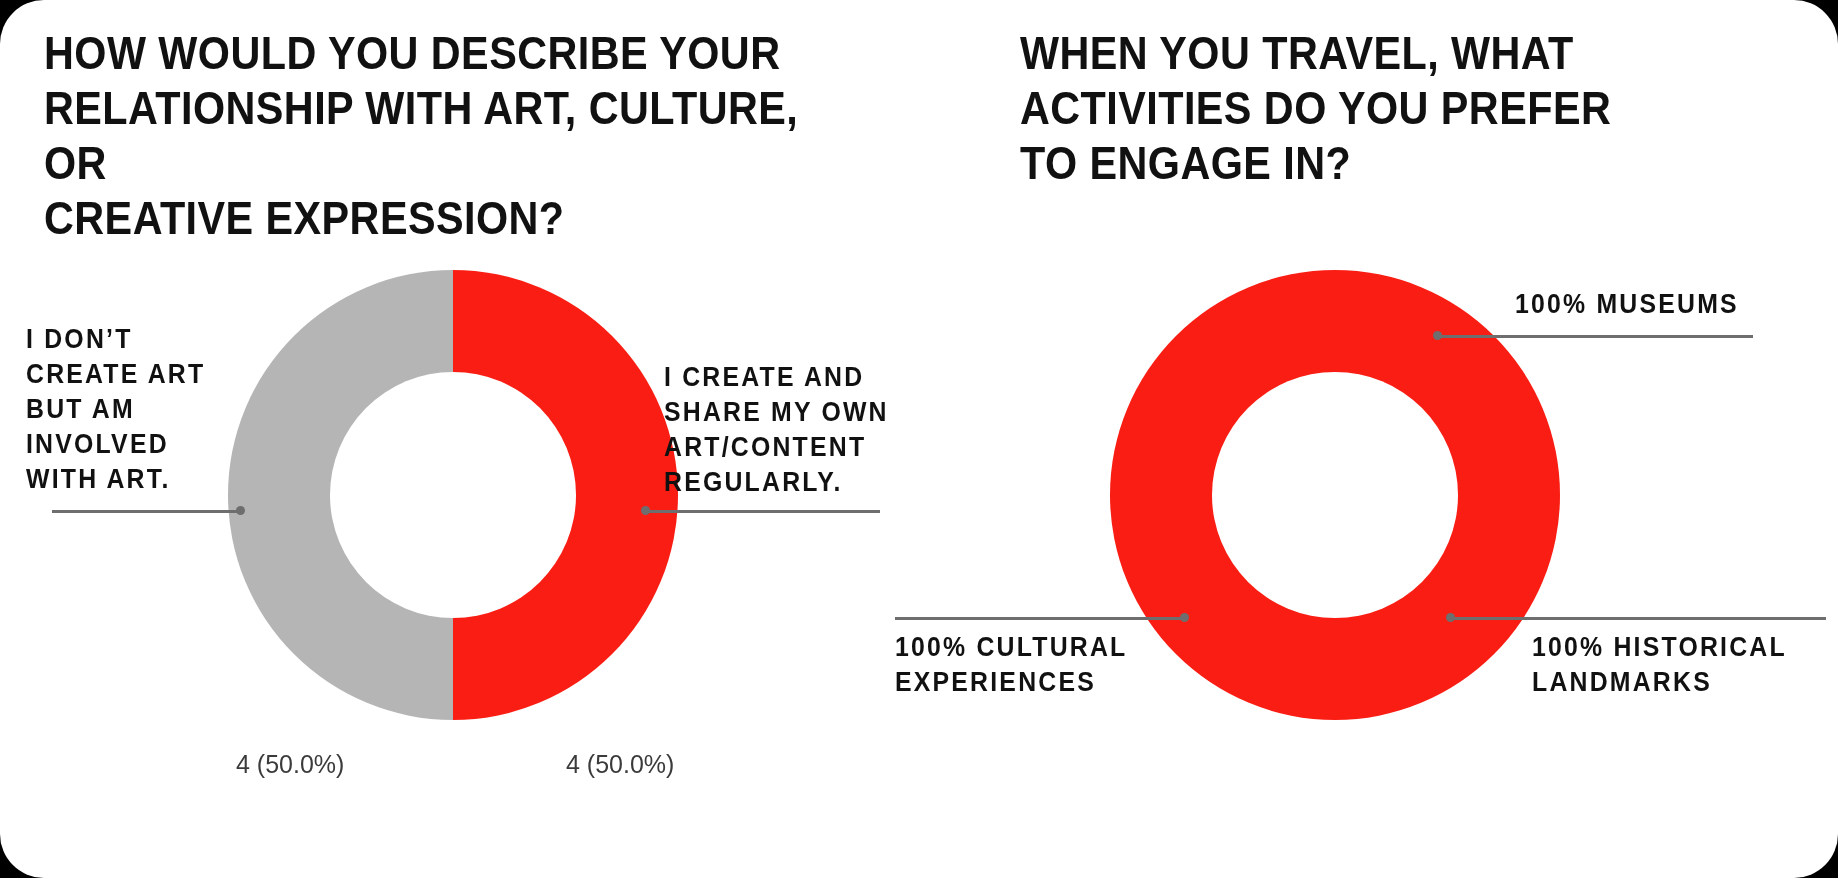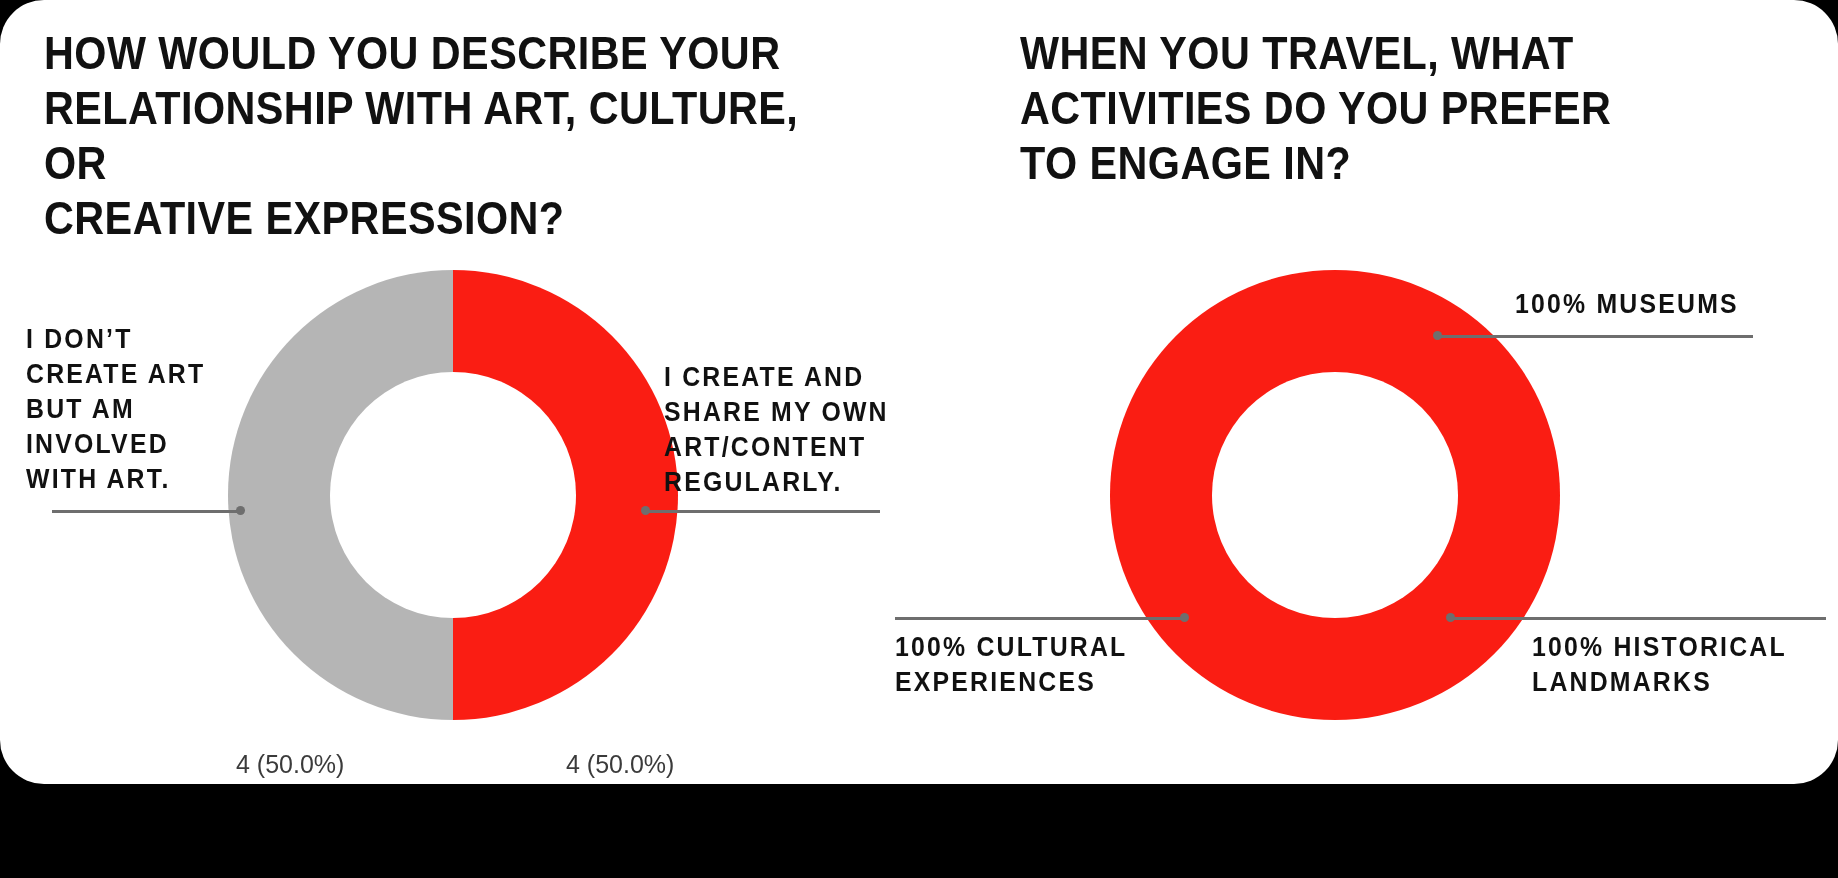--- a/index.html
+++ b/index.html
@@ -10,21 +10,21 @@
   body {
     width: 1838px;
     height: 878px;
     overflow: hidden;
     font-family: "Liberation Sans", sans-serif;
   }
 
   #canvas {
     position: relative;
     width: 1838px;
-    height: 784px;
+    height: 878px;
     background: #ffffff;
     border-radius: 44px;
     overflow: hidden;
   }
 
   
   .panel-title {
     position: absolute;
     font-family: "Liberation Sans Narrow", "Liberation Sans", sans-serif;
     font-weight: 700;

